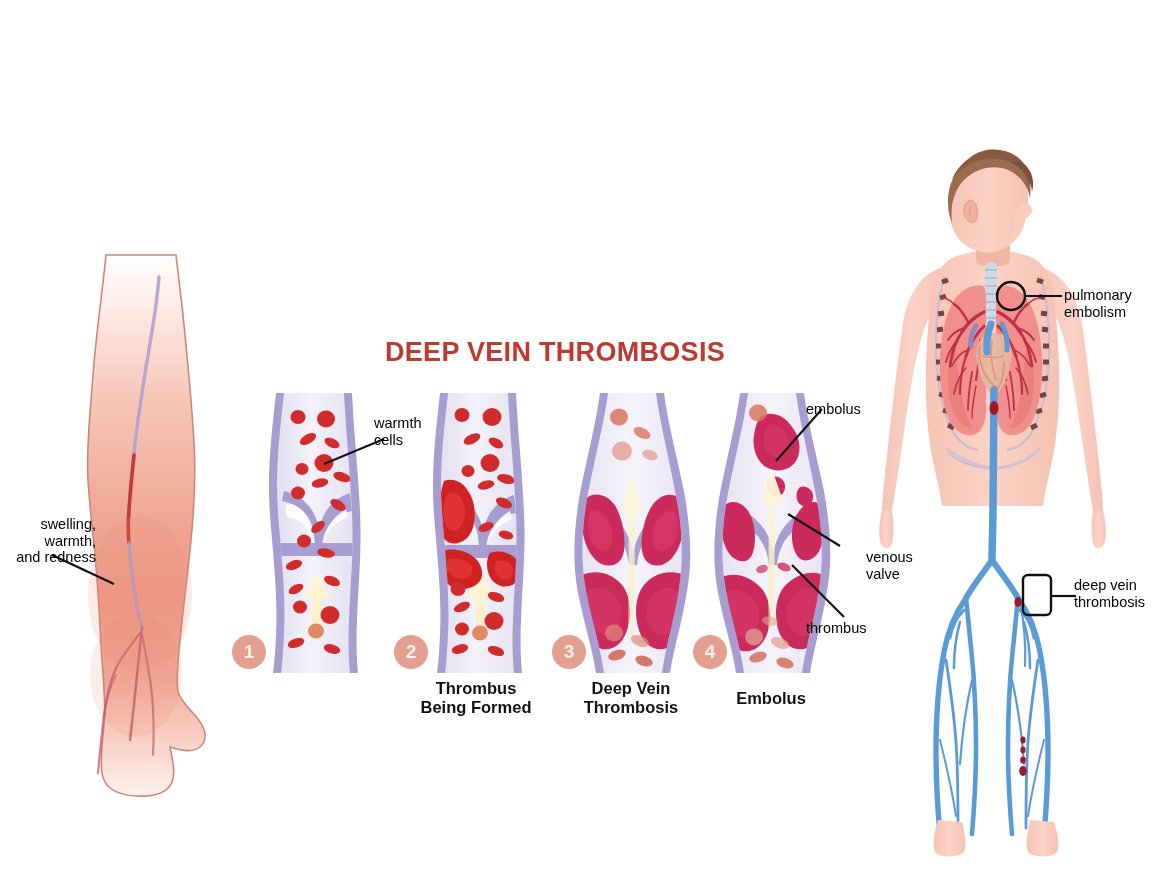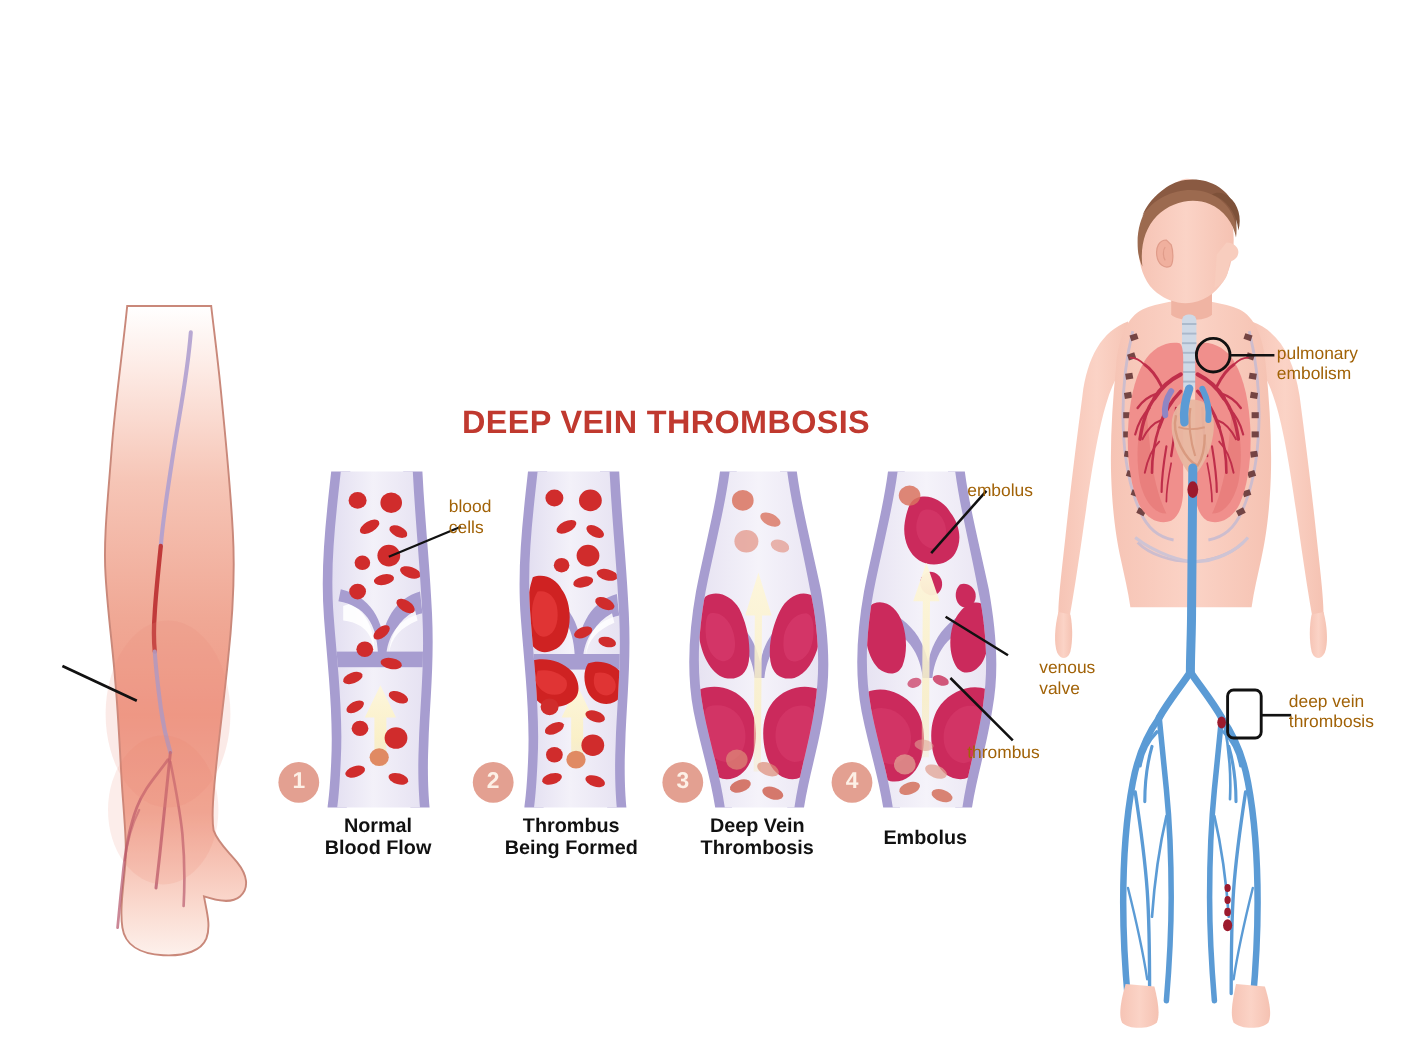--- a/index.html
+++ b/index.html
@@ -6,21 +6,21 @@
   html,body { width:1170px; height:878px; background:#ffffff; overflow:hidden; }
   body { font-family:"Liberation Sans", sans-serif; }
   #stage { position:relative; width:1170px; height:878px; background:#fff; }
 
   .abs { position:absolute; }
   #title-wrap { position:absolute; left:370px; top:337px; width:370px; text-align:center; }
 
   
   .callout {
     position:absolute;
-    font-size:14.5px; color:#a16207; line-height:16.5px;
+    font-size:14.5px; color:#000000; line-height:16.5px;
     font-family:"Liberation Sans", sans-serif;
     white-space:pre-line;
   }
   .callout.r { text-align:right; }
 
   
   .stage-caption {
     position:absolute; text-align:center;
     font-size:16.5px; font-weight:bold; color:#111; line-height:19px;
     font-family:"Liberation Sans", sans-serif; white-space:pre-line;
@@ -77,20 +77,23 @@
     <path d="M56,420 C50,432 46,446 44,462" fill="none" stroke="#b5546a" stroke-width="1.8" stroke-linecap="round" opacity=".55"></path>
 
     <ellipse cx="80" cy="340" rx="52" ry="78" fill="#ea8b78" opacity=".18"></ellipse>
     <ellipse cx="76" cy="420" rx="46" ry="62" fill="#e87d68" opacity=".14"></ellipse>
   </svg>
 
   <svg class="abs" style="left:52px; top:552px;" width="70" height="40" viewBox="0 0 70 40">
     <line x1="0" y1="3" x2="62" y2="32" stroke="#111" stroke-width="2.3"></line>
   </svg>
 
+  <div class="callout r" style="left:0px; top:516px; width:96px;">swelling,
+warmth,
+and redness</div>
 
   <svg class="abs" style="left:262px; top:393px;" width="110" height="280" viewBox="0 0 110 280">
     <defs>
       <linearGradient id="lum1" x1="0" y1="0" x2="1" y2="0">
         <stop offset="0%" stop-color="#e3dff1"></stop>
         <stop offset="45%" stop-color="#f3f1f9"></stop>
         <stop offset="100%" stop-color="#e6e2f2"></stop>
       </linearGradient>
       <linearGradient id="arr1" x1="0" y1="1" x2="0" y2="0">
         <stop offset="0%" stop-color="#f6e8b4" stop-opacity=".45"></stop>
@@ -144,26 +147,24 @@
       <ellipse cx="68" cy="222" rx="9.5" ry="9" fill="#d02c2c"></ellipse>
       <ellipse cx="54" cy="238" rx="8" ry="7.4" fill="#e08a63"></ellipse>
       <ellipse cx="34" cy="250" rx="8.5" ry="4.5" fill="#d02c2c" transform="rotate(-18 34 250)"></ellipse>
       <ellipse cx="70" cy="256" rx="8.5" ry="4.5" fill="#d02c2c" transform="rotate(16 70 256)"></ellipse>
     </g>
   </svg>
 
   <svg class="abs" style="left:322px; top:436px;" width="66" height="32" viewBox="0 0 66 32">
     <line x1="2" y1="28" x2="62" y2="3" stroke="#111" stroke-width="1.9"></line>
   </svg>
-  <div class="callout" style="left:374px; top:415px; width:70px;">blood
+  <div class="callout" style="left:374px; top:415px; width:70px;">warmth
 cells</div>
 
   <div class="badge" style="left:232px; top:635px;">1</div>
-  <div class="stage-caption" style="left:240px; top:679px; width:150px;">Normal
-Blood Flow</div>
 
   <svg class="abs" style="left:424px; top:393px;" width="112" height="280" viewBox="0 0 112 280">
     <defs>
       <linearGradient id="lum2" x1="0" y1="0" x2="1" y2="0">
         <stop offset="0%" stop-color="#e3dff1"></stop>
         <stop offset="45%" stop-color="#f3f1f9"></stop>
         <stop offset="100%" stop-color="#e6e2f2"></stop>
       </linearGradient>
       <linearGradient id="arr2" x1="0" y1="1" x2="0" y2="0">
         <stop offset="0%" stop-color="#f6e8b4" stop-opacity=".45"></stop>

